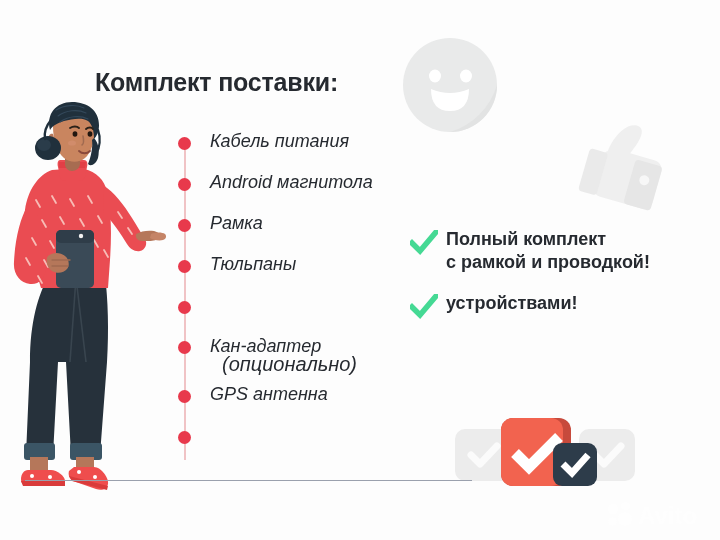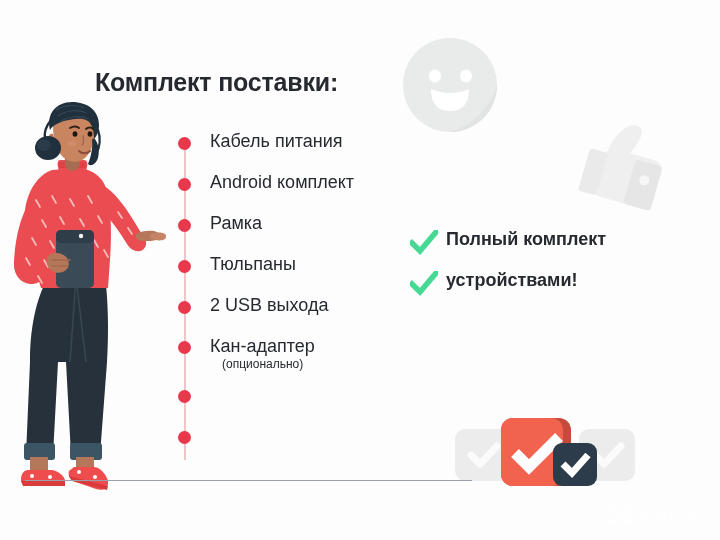--- a/index.html
+++ b/index.html
@@ -49,20 +49,21 @@
     position: absolute;
     left: 8px;
     top: 12px;
     width: 2px;
     height: 318px;
     background: #f0c3c5;
   }
   .list-item {
     position: relative;
     height: 41px;
+    font-style: italic;
   }
   .list-bullet {
     position: absolute;
     left: 2px;
     top: 7px;
     width: 13px;
     height: 13px;
     border-radius: 50%;
     background: #e8394c;
   }
@@ -72,21 +73,21 @@
     top: 0px;
     font-size: 18px;
     color: #262a30;
     white-space: nowrap;
     line-height: 22px;
   }
   .list-sublabel {
     position: absolute;
     left: 46px;
     top: 20px;
-    font-size: 12px;
+    font-size: 20px;
     color: #262a30;
     white-space: nowrap;
     line-height: 18px;
   }
   .list-item.tall { height: 48px; text-align: center; }
   .list-item.tall .list-bullet { top: 6px; }
 
   
   #benefits {
     position: absolute;
@@ -183,63 +184,64 @@
   <div id="supply-list">
     <div id="timeline-rail"></div>
 
     <div class="list-item">
       <span class="list-bullet"></span>
       <span class="list-label">Кабель питания</span>
     </div>
 
     <div class="list-item">
       <span class="list-bullet"></span>
-      <span class="list-label">Android комплект</span>
+      <span class="list-label">Android магнитола</span>
     </div>
 
     <div class="list-item">
       <span class="list-bullet"></span>
       <span class="list-label">Рамка</span>
     </div>
 
     <div class="list-item">
       <span class="list-bullet"></span>
       <span class="list-label">Тюльпаны</span>
     </div>
 
     <div class="list-item">
       <span class="list-bullet"></span>
-      <span class="list-label">2 USB выхода</span>
     </div>
 
     <div class="list-item tall">
       <span class="list-bullet"></span>
       <span class="list-label">Кан-адаптер</span>
       <span class="list-sublabel">(опционально)</span>
     </div>
 
     <div class="list-item">
       <span class="list-bullet"></span>
+      <span class="list-label">GPS антенна</span>
     </div>
 
     <div class="list-item">
       <span class="list-bullet"></span>
     </div>
   </div>
 
   <div id="benefits">
 
     <div class="benefit">
       <span class="benefit-check">
         <svg viewBox="0 0 28 26" width="28" height="26" aria-hidden="true">
           <path d="M2 13 L10 21 L26 2" fill="none" stroke="#45d994" stroke-width="5.5" stroke-linecap="square" stroke-linejoin="miter"></path>
         </svg>
       </span>
       <div class="benefit-text">
         <span class="ln">Полный комплект</span>
+        <span class="ln">с рамкой и проводкой!</span>
       </div>
     </div>
 
     <div class="benefit" style="margin-top:18px;">
       <span class="benefit-check">
         <svg viewBox="0 0 28 26" width="28" height="26" aria-hidden="true">
           <path d="M2 13 L10 21 L26 2" fill="none" stroke="#45d994" stroke-width="5.5" stroke-linecap="square" stroke-linejoin="miter"></path>
         </svg>
       </span>
       <div class="benefit-text">

